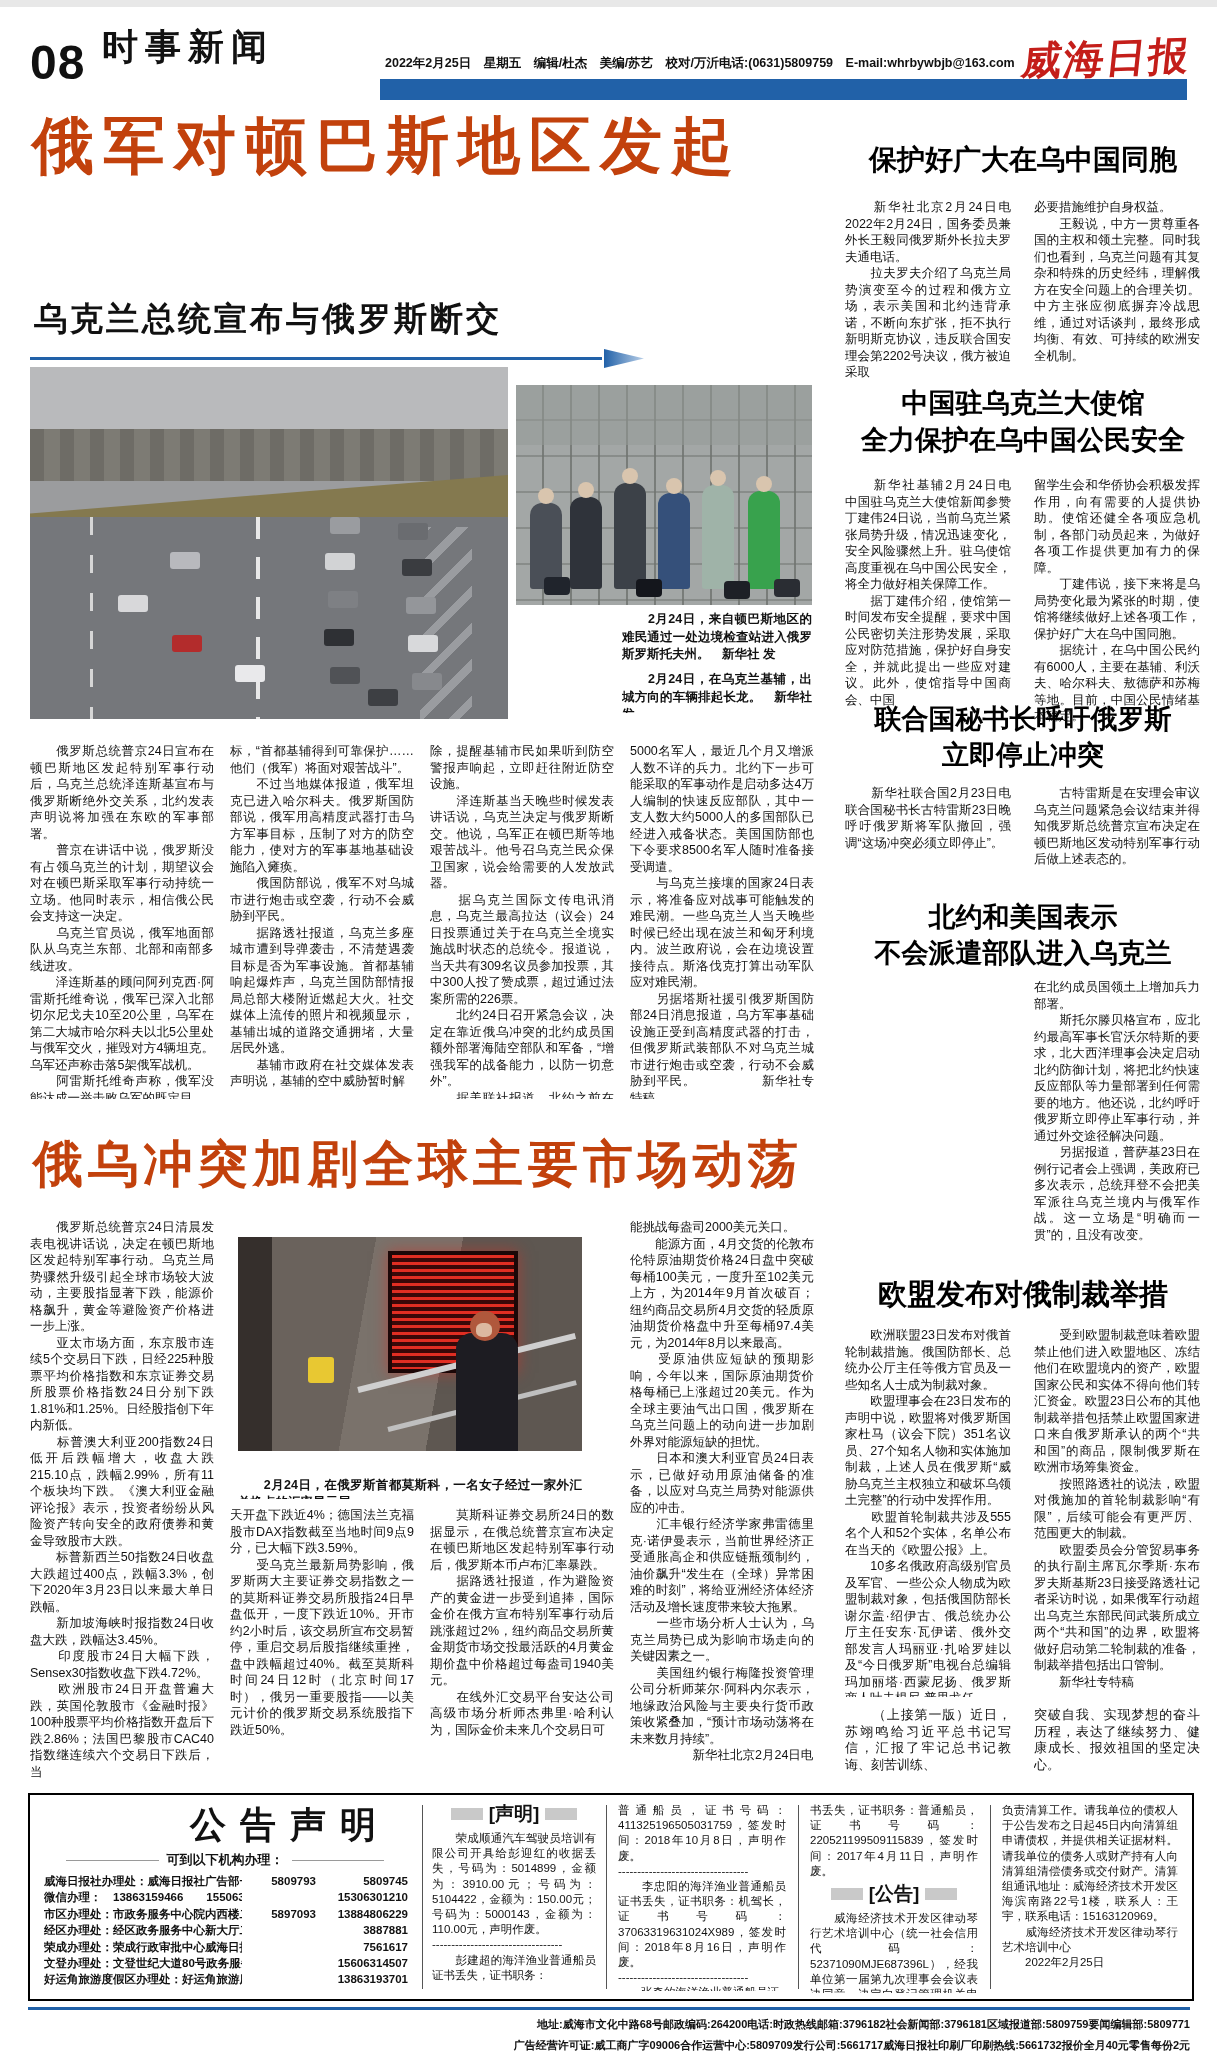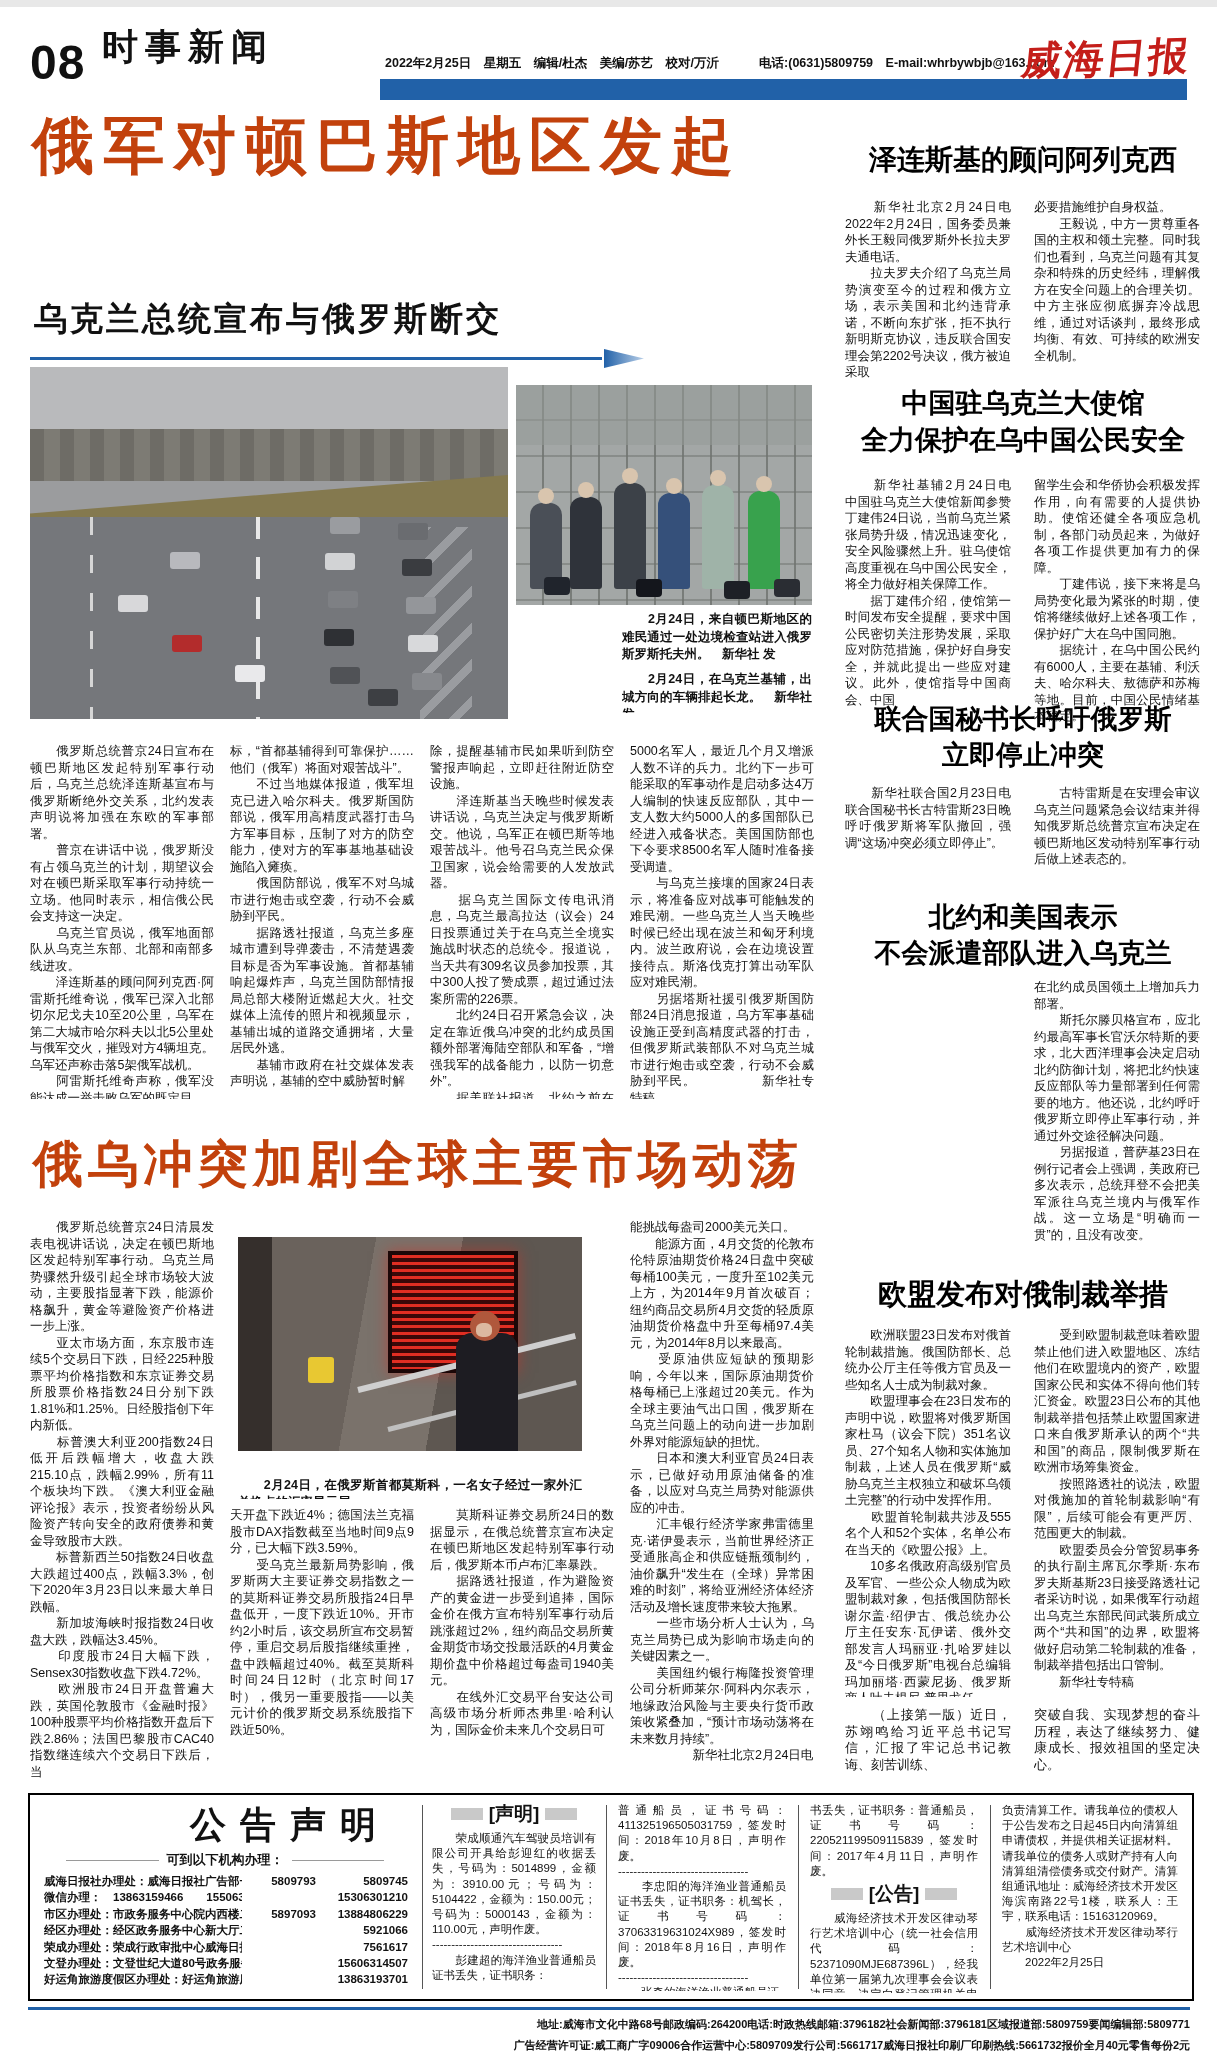--- a/index.html
+++ b/index.html
@@ -2,21 +2,21 @@
 <html><head>
 <meta charset="utf-8">
 <style>
   html,body{margin:0;padding:0;background:#e8e8e8;}
   .page{position:relative;width:1217px;height:2054px;background:#fff;margin:7px auto;overflow:hidden;
         font-family:"Liberation Sans","DejaVu Sans",sans-serif;color:#111;}
   .abs{position:absolute;}
   
   .pgnum{left:30px;top:28px;font-size:48px;font-weight:900;letter-spacing:1px;}
   .section{left:102px;top:16px;font-size:36px;font-weight:900;letter-spacing:7px;}
-  .dateline{left:385px;top:48px;font-size:12.5px;font-weight:700;display:flex;gap:40px;white-space:nowrap;}
+  .dateline{left:385px;top:48px;font-size:12.5px;font-weight:700;display:flex;white-space:nowrap;}
   .bluebar{left:380px;top:72px;width:807px;height:21px;background:#2161a8;}
   .masthead{left:1022px;top:24px;font-size:40px;font-weight:900;color:#c41e1a;
             font-family:"Liberation Serif","DejaVu Serif",serif;transform:skewX(-8deg) rotate(-2deg);letter-spacing:2px;}
   
   .hl{font-family:"Liberation Serif","DejaVu Serif",serif;font-weight:900;color:#c2410c;}
   .h1{left:32px;font-size:62px;line-height:70px;letter-spacing:9px;white-space:nowrap;}
   .subhead{left:34px;top:290px;font-size:33px;font-weight:800;letter-spacing:3px;}
   .rule{left:30px;top:350px;width:572px;height:3px;background:#2161a8;}
   .tri{left:604px;top:342px;width:40px;height:19px;background:linear-gradient(90deg,#2161a8,#b9cfe8);
        clip-path:polygon(0 0,100% 50%,0 100%);}
@@ -149,21 +149,21 @@
   <div class="abs cap" style="left:238px;top:1452px;width:344px;height:40px">
     <span>　　2月24日，在俄罗斯首都莫斯科，一名女子经过一家外汇兑换点的汇率显示屏。</span>
     
   </div>
   <div class="abs col" style="left:230px;top:1500px;width:184px;height:318px">天开盘下跌近4%；德国法兰克福股市DAX指数截至当地时间9点9分，已大幅下跌3.59%。
 　　受乌克兰最新局势影响，俄罗斯两大主要证券交易指数之一的莫斯科证券交易所股指24日早盘低开，一度下跌近10%。开市约2小时后，该交易所宣布交易暂停，重启交易后股指继续重挫，盘中跌幅超过40%。截至莫斯科时间24日12时（北京时间17时），俄另一重要股指——以美元计价的俄罗斯交易系统股指下跌近50%。</div>
   <div class="abs col" style="left:430px;top:1500px;width:184px;height:318px">　　莫斯科证券交易所24日的数据显示，在俄总统普京宣布决定在顿巴斯地区发起特别军事行动后，俄罗斯本币卢布汇率暴跌。
 　　据路透社报道，作为避险资产的黄金进一步受到追捧，国际金价在俄方宣布特别军事行动后跳涨超过2%，纽约商品交易所黄金期货市场交投最活跃的4月黄金期价盘中价格超过每盎司1940美元。
 　　在线外汇交易平台安达公司高级市场分析师杰弗里·哈利认为，国际金价未来几个交易日可</div>
 
-  <div class="abs sh" style="left:845px;top:134px;font-size:28px">泽连斯基的顾问阿列克西</div>
+  <div class="abs sh" style="left:845px;top:134px;font-size:28px">保护好广大在乌中国同胞</div>
   <div class="abs col" style="left:845px;top:192px;width:166px;height:182px">　　新华社北京2月24日电　2022年2月24日，国务委员兼外长王毅同俄罗斯外长拉夫罗夫通电话。
 　　拉夫罗夫介绍了乌克兰局势演变至今的过程和俄方立场，表示美国和北约违背承诺，不断向东扩张，拒不执行新明斯克协议，违反联合国安理会第2202号决议，俄方被迫采取</div>
   <div class="abs col" style="left:1034px;top:192px;width:166px;height:182px">必要措施维护自身权益。
 　　王毅说，中方一贯尊重各国的主权和领土完整。同时我们也看到，乌克兰问题有其复杂和特殊的历史经纬，理解俄方在安全问题上的合理关切。中方主张应彻底摒弃冷战思维，通过对话谈判，最终形成均衡、有效、可持续的欧洲安全机制。</div>
 
   <div class="abs sh" style="left:845px;top:378px;font-size:27px;line-height:37px">
     <span>中国驻乌克兰大使馆</span><br>
     <span>全力保护在乌中国公民安全</span>
   </div>
   <div class="abs col" style="left:845px;top:470px;width:166px;height:270px">　　新华社基辅2月24日电　中国驻乌克兰大使馆新闻参赞丁建伟24日说，当前乌克兰紧张局势升级，情况迅速变化，安全风险骤然上升。驻乌使馆高度重视在乌中国公民安全，将全力做好相关保障工作。
@@ -217,21 +217,21 @@
           <span class="b">15306301210</span>
         </div>
       <div class="nr">
           <span class="t">市区办理处：市政务服务中心院内西楼二楼2268室</span>
           <span class="a">5897093</span>
           <span class="b">13884806229</span>
         </div>
       <div class="nr">
           <span class="t">经区办理处：经区政务服务中心新大厅二楼55号窗口</span>
           <span class="a"></span>
-          <span class="b">5921066</span>
+          <span class="b">3887881</span>
         </div>
       <div class="nr">
           <span class="t">荣成办理处：荣成行政审批中心威海日报社窗口</span>
           <span class="a"></span>
           <span class="b">7561617</span>
         </div>
       <div class="nr">
           <span class="t">文登办理处：文登世纪大道80号政务服务中心公共服务区1号</span>
           <span class="a"></span>
           <span class="b">15606314507</span>

